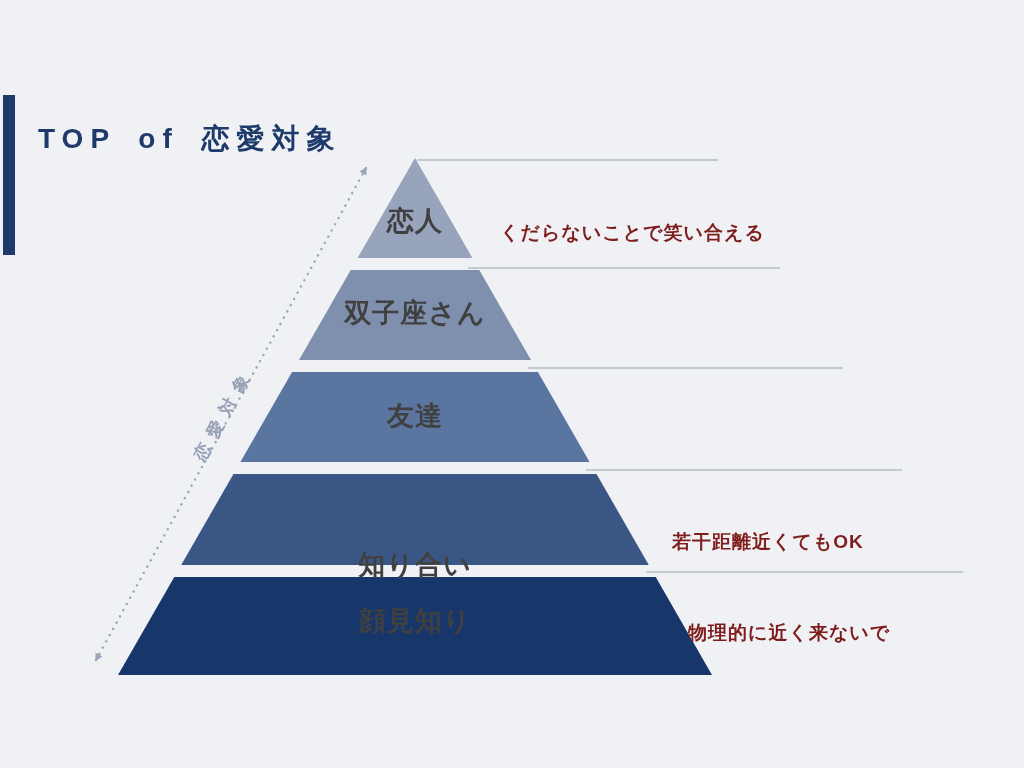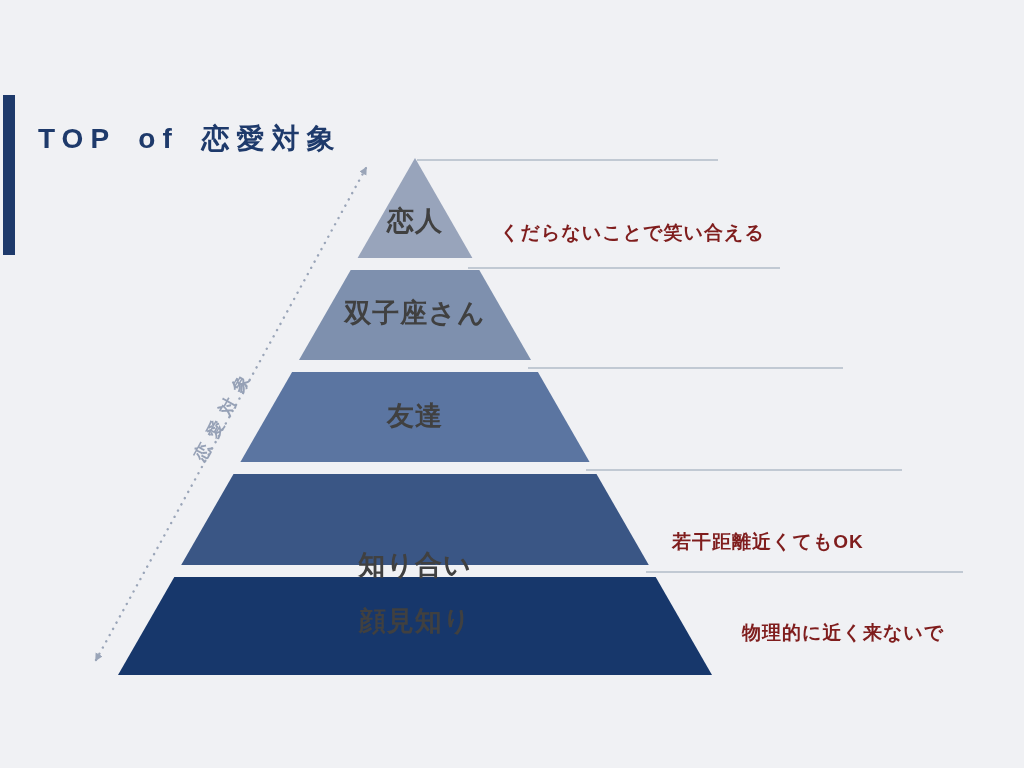--- a/index.html
+++ b/index.html
@@ -74,15 +74,15 @@
   <div id="axis-label">恋愛対象</div>
 
   <div class="level-label" style="left:415px;top:221px;">恋人</div>
   <div class="level-label" style="left:415px;top:313px;">双子座さん</div>
   <div class="level-label" style="left:415px;top:416px;">友達</div>
   <div class="level-label" style="left:415px;top:519px;margin-top:46px;">知り合い</div>
   <div class="level-label" style="left:415px;top:621px;">顔見知り</div>
 
   <div class="level-desc" style="left:500px;top:221px;">くだらないことで笑い合える</div>
   <div class="level-desc" style="left:672px;top:530px;">若干距離近くてもOK</div>
-  <div class="level-desc" style="left:742px;top:621px;">物理的に近く来ないで</div>
+  <div class="level-desc" style="left:688px;top:621px;">物理的に近く来ないで</div>
 
 </div>
 
 </body></html>

